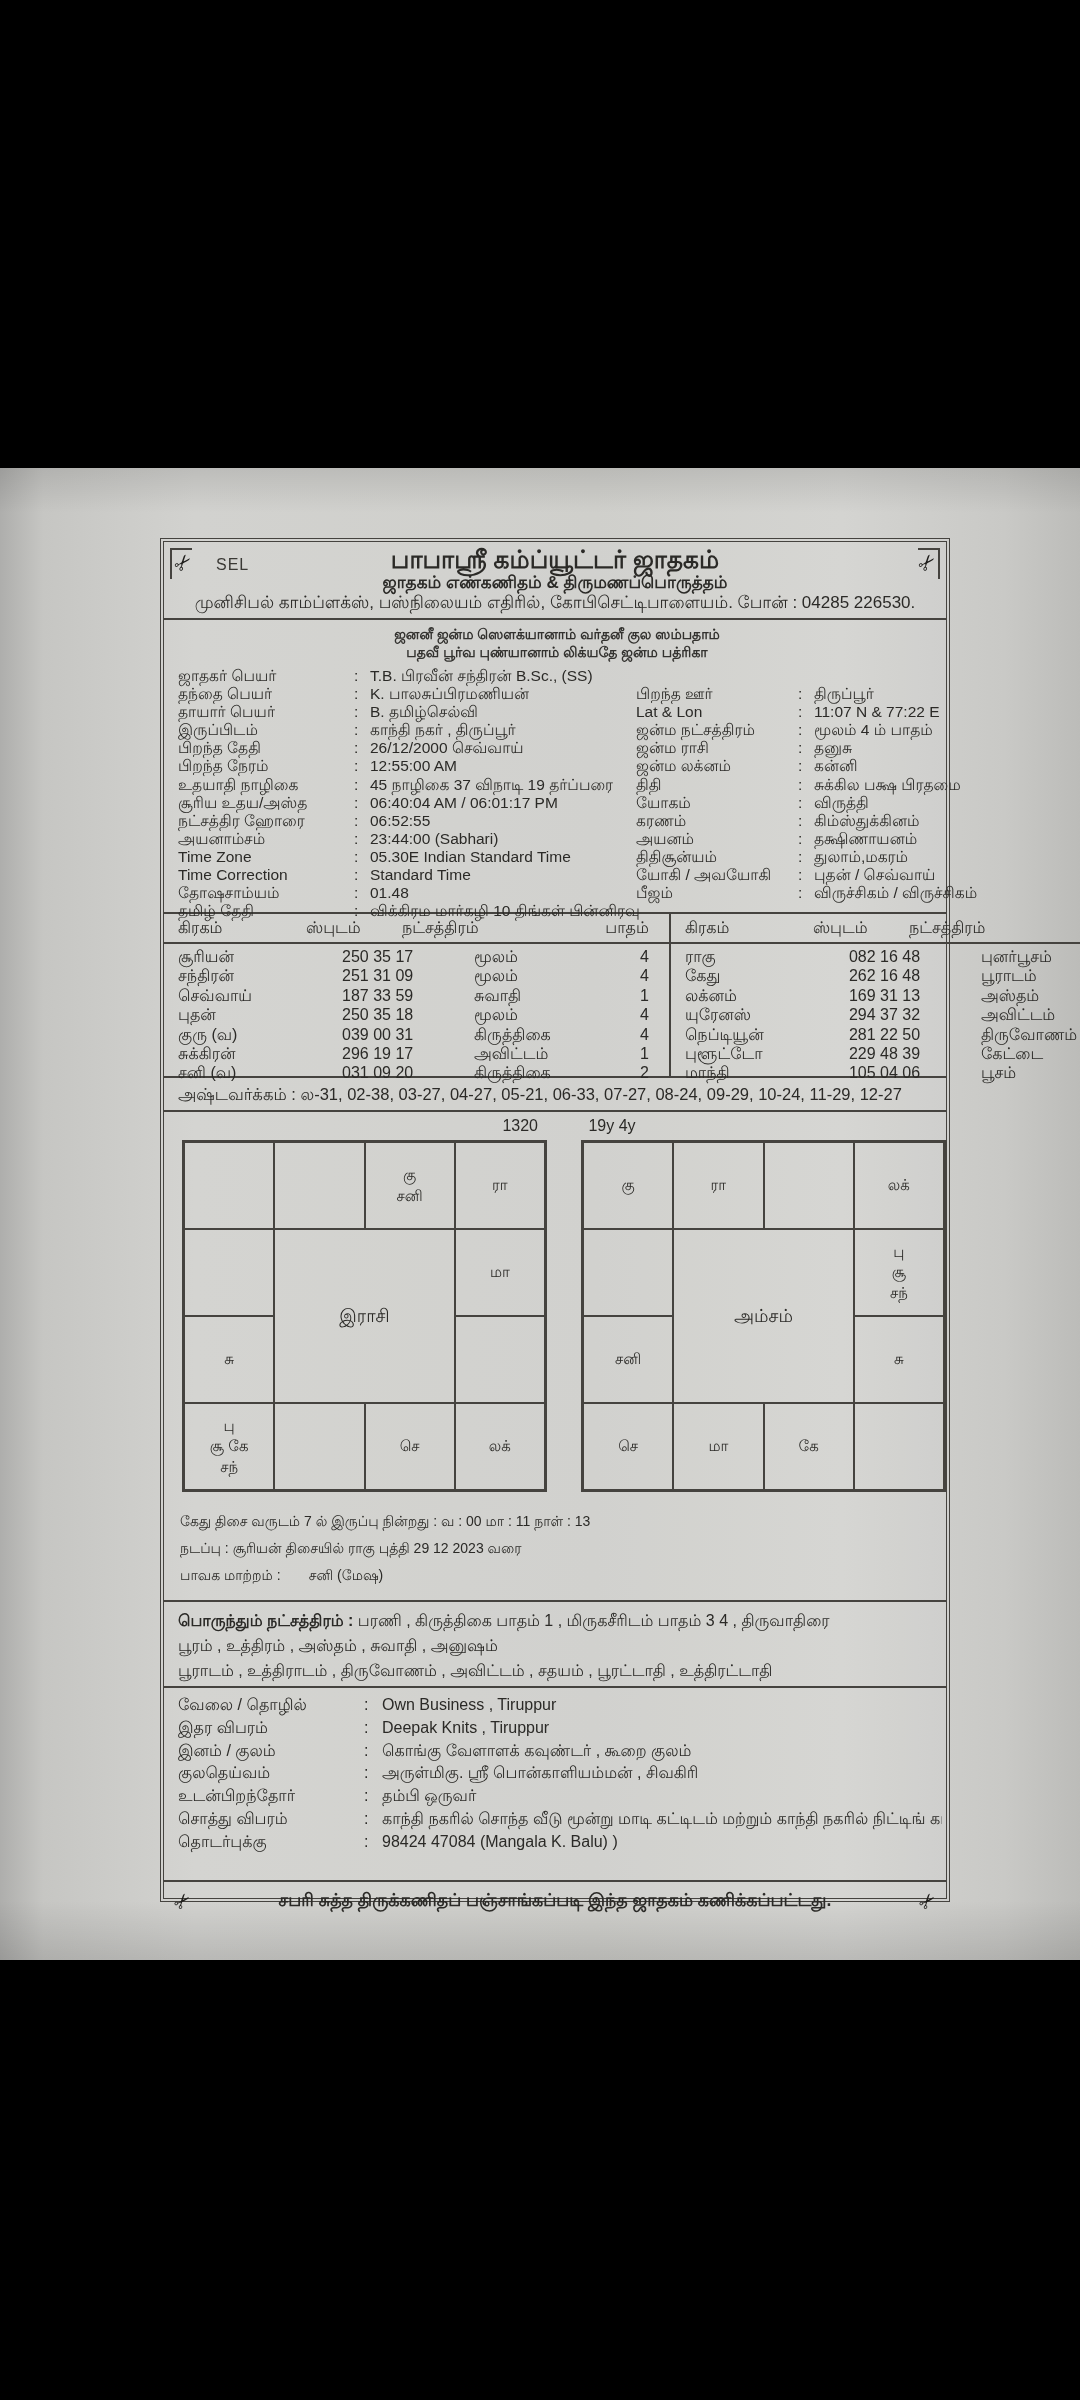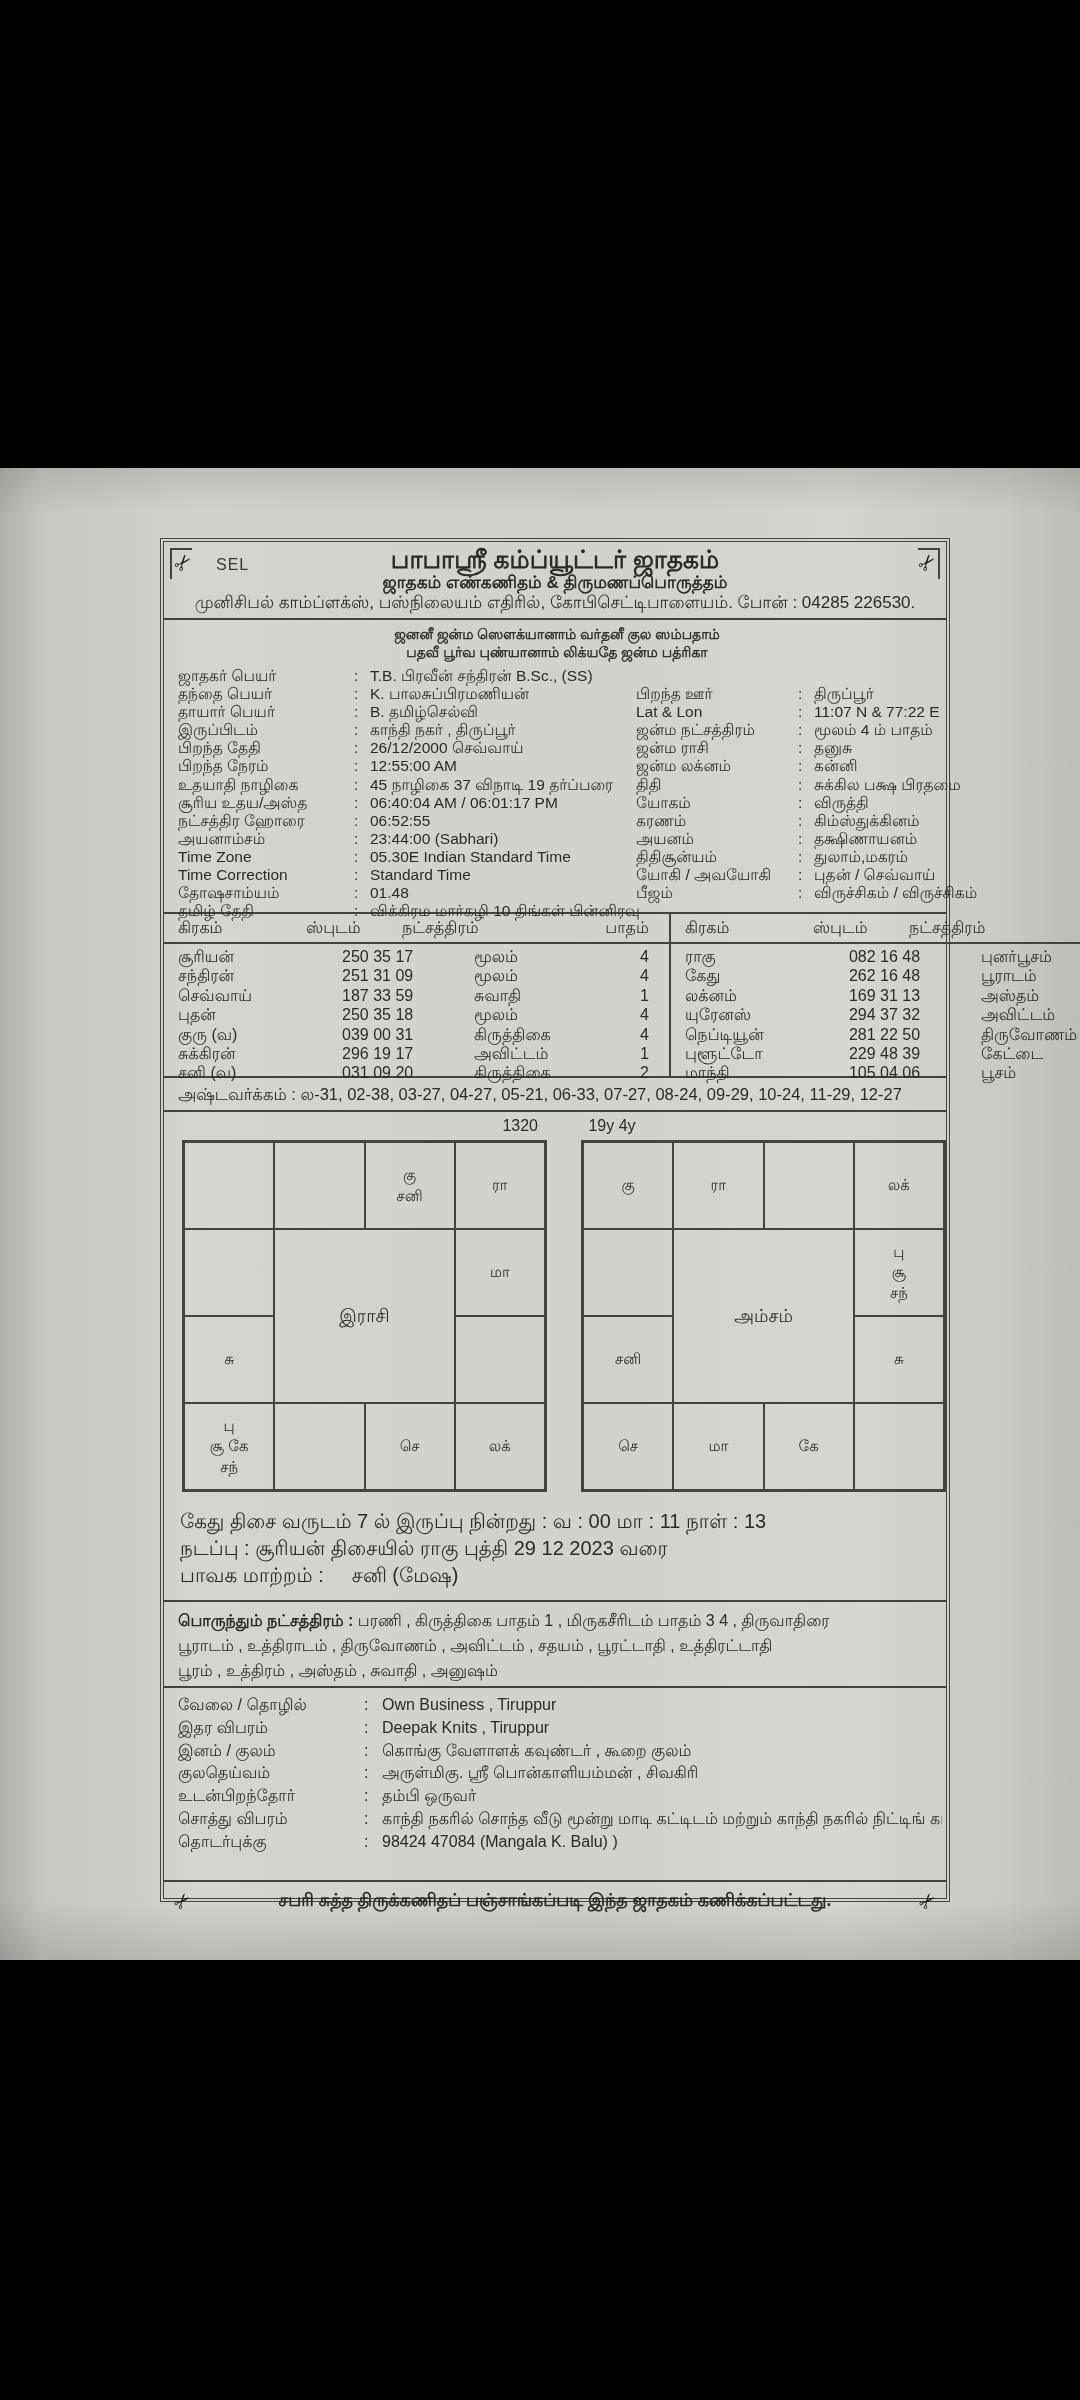--- a/index.html
+++ b/index.html
@@ -45,21 +45,21 @@
   
   .sec-charts{height:490px;padding:2px 0 0 0;}
   .chmeta{font-size:16px;line-height:24px;padding-left:28px;text-align:center;}
   .chmeta .m2{margin-left:46px;}
   .chwrap{display:flex;gap:34px;padding-left:18px;margin-top:2px;}
   .sichart{width:368px;height:352px;display:grid;grid-template-columns:repeat(4,1fr);
            grid-template-rows:repeat(4,1fr);border:2px solid #45433f;box-sizing:border-box;}
   .cell{border:1px solid #45433f;display:flex;align-items:center;justify-content:center;
         text-align:center;font-size:15px;line-height:1.35;white-space:pre-line;box-sizing:border-box;}
   .cc{grid-column:2/4;grid-row:2/4;font-size:18px;}
-  .dasa{margin-top:16px;padding-left:16px;font-size:20px;line-height:27px;}
+  .dasa{margin-top:16px;padding-left:16px;font-size:14px;line-height:27px;}
   .dasa .lbl{margin-right:28px;}
   
   .sec-matching{height:86px;padding:6px 10px 0 14px;font-size:16px;line-height:25px;}
   .sec-matching .b{font-weight:bold;}
   
   .sec-personal{height:194px;padding:6px 4px 11px 14px;}
   .perrow{display:grid;grid-template-columns:186px 18px 1fr;font-size:16px;line-height:22.8px;}
   .perrow .v{white-space:nowrap;overflow:hidden;}
   
   .sec-footer{height:38px;display:flex;align-items:center;}
@@ -358,22 +358,22 @@
             <span class="lbl">பாவக மாற்றம் :</span><span>சனி (மேஷ)</span>
           </div>
         </div>
       </div>
 
       <div class="sec sec-matching">
         <div>
           <span class="b">பொருந்தும் நட்சத்திரம்  :</span>
           <span>பரணி , கிருத்திகை பாதம் 1 , மிருகசீரிடம் பாதம் 3 4 , திருவாதிரை</span>
         </div>
+        <div>பூரம் , உத்திரம் , அஸ்தம் , சுவாதி , அனுஷம்</div>
         <div>பூராடம் , உத்திராடம் , திருவோணம் , அவிட்டம் , சதயம் , பூரட்டாதி , உத்திரட்டாதி</div>
-        <div>பூரம் , உத்திரம் , அஸ்தம் , சுவாதி , அனுஷம்</div>
       </div>
 
       <div class="sec sec-personal">
         <div class="perrow">
             <span>வேலை / தொழில்</span>
             <span>:</span>
             <span class="v">Own Business , Tiruppur</span>
           </div>
         <div class="perrow">
             <span>இதர விபரம்</span>

